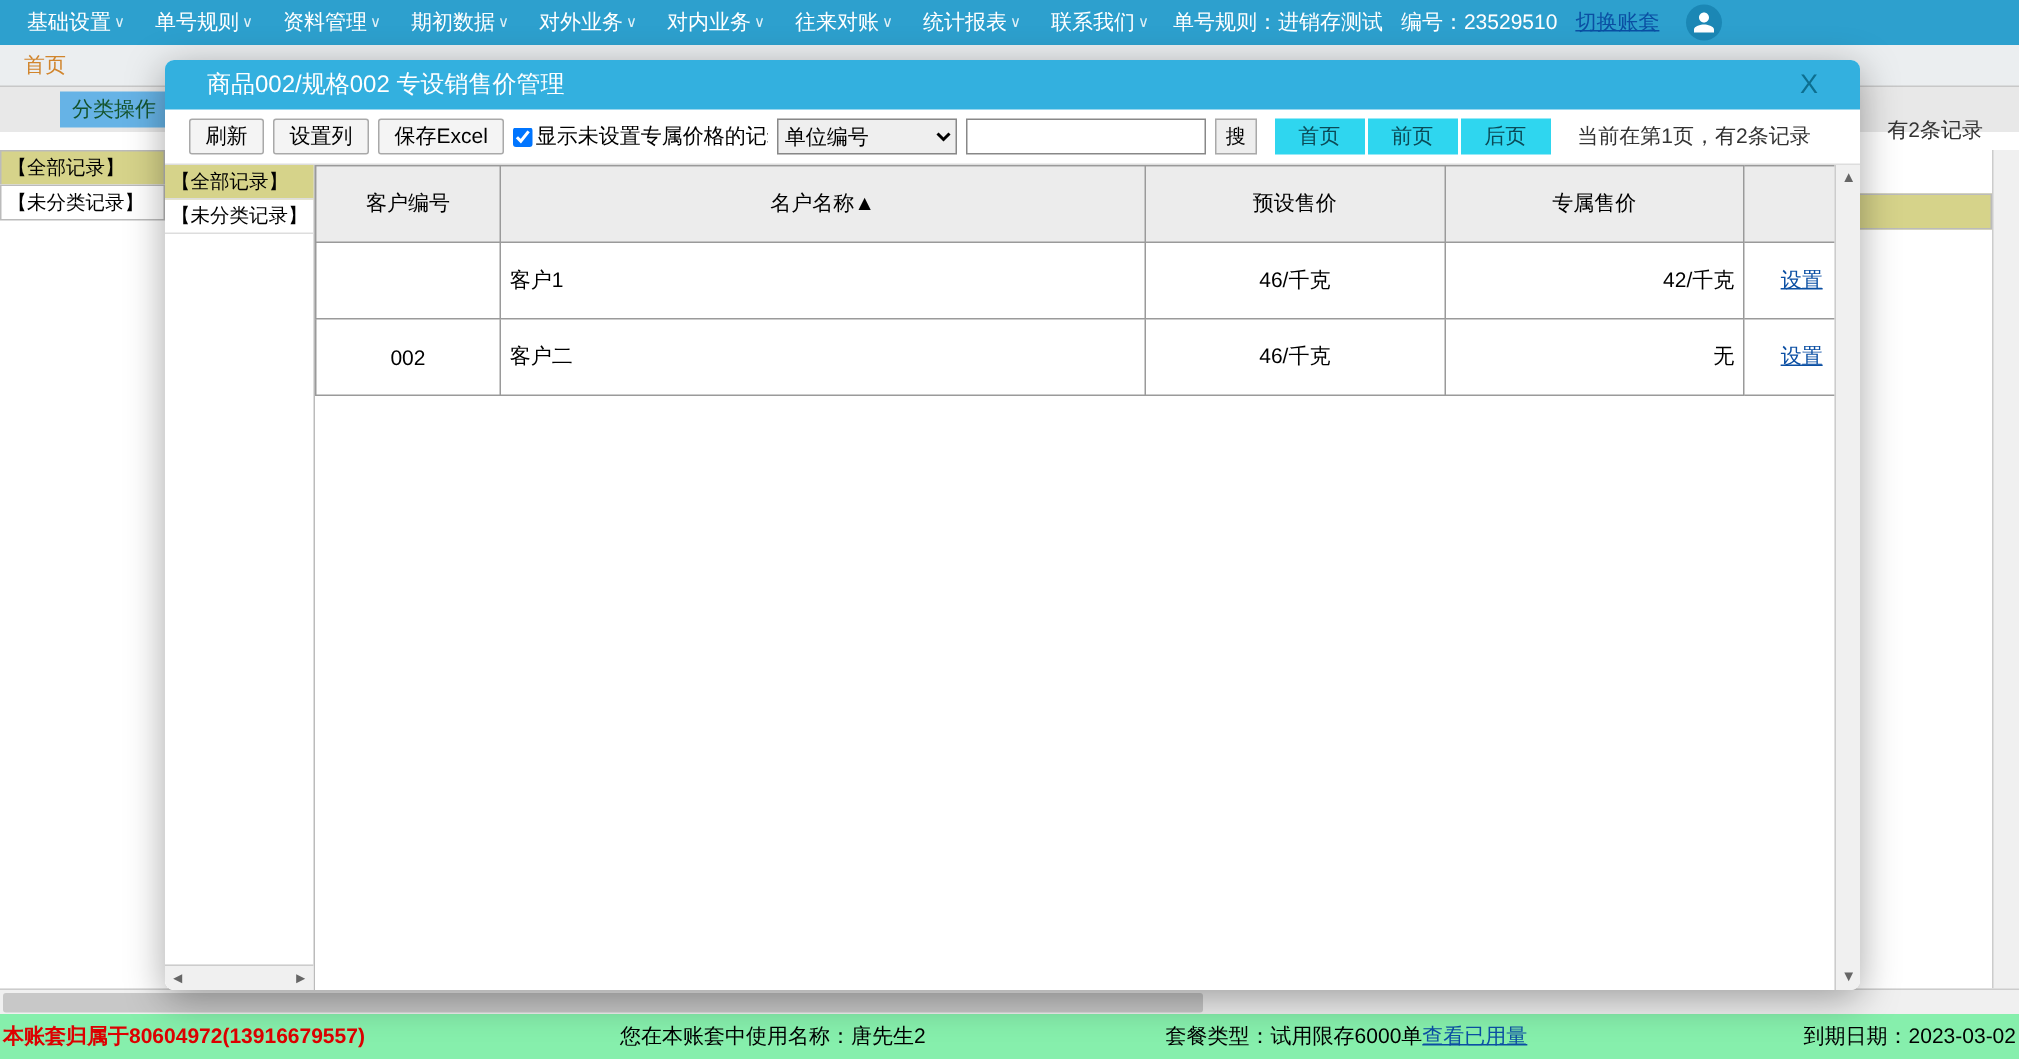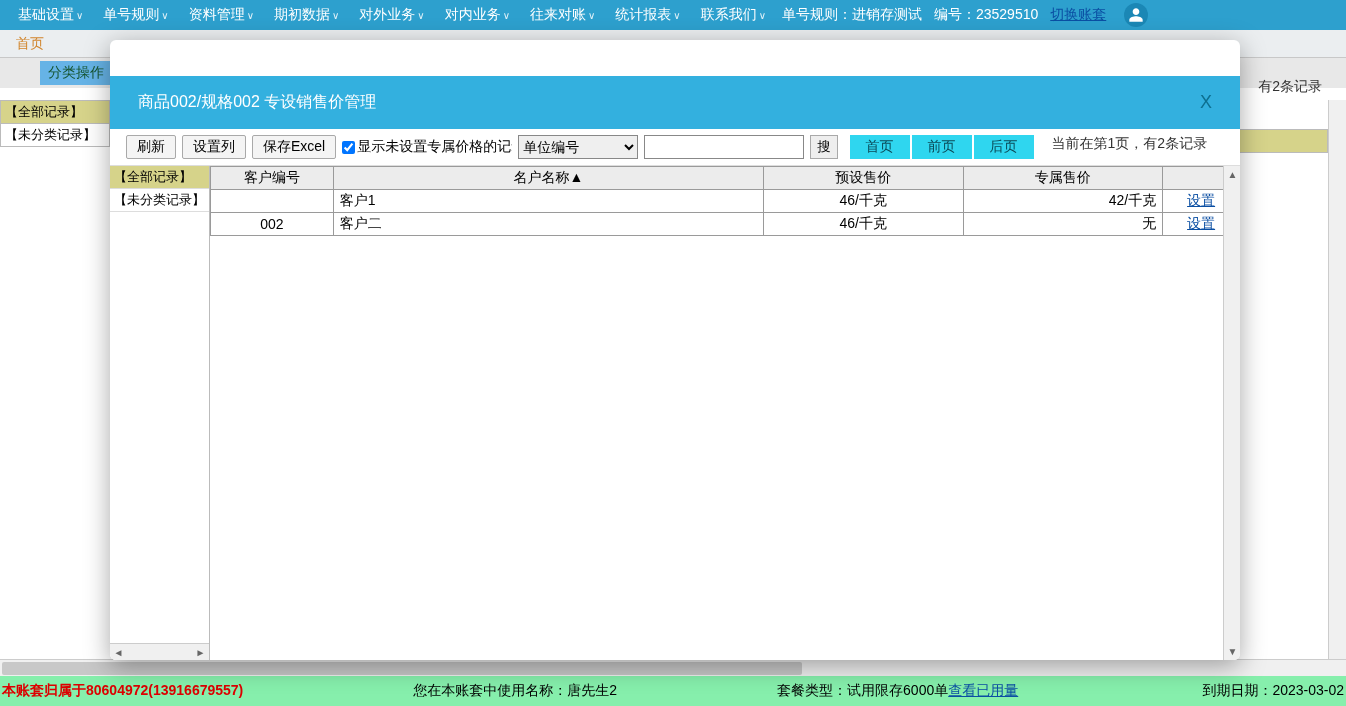--- a/index.html
+++ b/index.html
@@ -23,40 +23,40 @@
 .bg-hscroll { position:absolute; left:0; right:0; bottom:30px; height:17px; background:#f0f0f0; border-top:1px solid #ccc; }
 .bg-hscroll .thumb { position:absolute; left:2px; top:2px; height:13px; width: 800px; background:#c8c8c8; border-radius:2px; }
 .bg-right-vstrip { position:absolute; right:0; top:100px; bottom:47px; width:18px; background:#f0f0f0; border-left:1px solid #ccc; }
 .bg-right-row { position:absolute; right:18px; top:129px; width:90px; height:24px; background:#d6d38a; border:1px solid #bbb; }
 .footer { position: absolute; left: 0; right: 0; bottom: 0; height: 30px; background: #86efac; display: flex; align-items: center; font-size: 14px; padding: 0 2px; }
 .footer .owner { color: #d00; font-weight: bold; }
 .footer .seg { margin-left: auto; padding-left: 30px;}
 .footer a { color: #0b4fa3; text-decoration: underline; }
 
 .modal { position: absolute; left: 110px; top: 40px; width: 1130px; height: 620px; background: #fff; border-radius: 6px; box-shadow: 0 6px 26px rgba(0,0,0,.35); display: flex; flex-direction: column; overflow: hidden; }
-.modal-title { background: #33b0df; color: #fff; font-size: 16px; padding: 16px 28px; display: flex; align-items: center; margin-top: 36px; }
+.modal-title { background: #33b0df; color: #fff; font-size: 16px; padding: 6px 28px; display: flex; align-items: center; }
 .modal-title .close { margin-left: auto; font-family: Arial; font-size: 18px; cursor: pointer; color:#0d6f90; }
-.modal-toolbar { display: flex; gap: 6px; padding: 6px 16px; border-bottom: 1px solid #ddd; font-size: 14px; flex-wrap: nowrap; }
+.modal-toolbar { display: flex; align-items: center; gap: 6px; padding: 6px 16px; border-bottom: 1px solid #ddd; font-size: 14px; flex-wrap: nowrap; }
 .btn { border: 1px solid #a9a9a9; background: #f4f4f4; padding: 2px 10px; font-size: 14px; cursor: pointer; border-radius: 2px; }
 .chk-label { display: flex; align-items: center; gap: 2px; white-space: nowrap; max-width: 170px; overflow: hidden; }
 select.sel { border: 1px solid #888; font-size: 14px; height: 24px; width: 120px; }
 input.search { border: 1px solid #888; height: 24px; width: 160px; font-size: 14px; padding: 0 4px; }
 .btn-search { border: 1px solid #a9a9a9; background: #eee; padding: 2px 6px; }
 .nav-btn { background: #2fd6ef; border: none; color: #0b4a57; padding: 3px 16px; font-size: 14px; cursor: pointer; }
 .nav-sep { width: 2px; height: 22px; background: #fff; }
 .page-info { margin-left: 12px; font-size: 14px; color: #333; white-space: nowrap; }
 .modal-body { flex: 1; display: flex; overflow: hidden; }
 .m-side { width: 100px; border-right: 1px solid #bbb; font-size: 13px; background:#fff; position:relative;}
 .m-side .srow { padding: 2px 4px; border-bottom:1px solid #ddd; cursor:pointer; }
 .m-side .srow.sel { background: #d6d38a; }
 .m-side-scroll { position:absolute; bottom:0; left:0; right:0; height:17px; background:#f0f0f0; border-top:1px solid #ccc; display:flex; justify-content:space-between; }
 .m-side-scroll span { width:17px; text-align:center; color:#666; font-size:10px; line-height:17px;}
 .m-main { flex: 1; position: relative; overflow: hidden; }
 table.grid { border-collapse: collapse; width: 100%; font-size: 14px; }
-table.grid th, table.grid td { border: 1px solid #9a9a9a; padding: 2px 6px; height: 20px; background: #fff; margin-left: 14px; }
+table.grid th, table.grid td { border: 1px solid #9a9a9a; padding: 16px 6px; height: 20px; background: #fff; margin-left: 14px; }
 table.grid th { background: #ececec; font-weight: normal; text-align: center; }
 .col-code { width: 80px; text-align: center; }
 .col-name { width: 280px; text-align: left; }
 .col-preset { width: 130px; text-align: center; }
 .col-excl { width: 130px; text-align: right; }
 .col-act { width: 50px; text-align: center; }
 .link-set { color: #0b4fa3; text-decoration: underline; cursor: pointer; }
 .m-vscroll { position:absolute; right:0; top:0; bottom:0; width:17px; background:#f0f0f0; border-left:1px solid #ccc; }
 .m-vscroll .arrow { position:absolute; left:0; width:17px; height:17px; text-align:center; font-size:10px; color:#666; line-height:17px;}
 .m-vscroll .arrow.up { top:0; }

